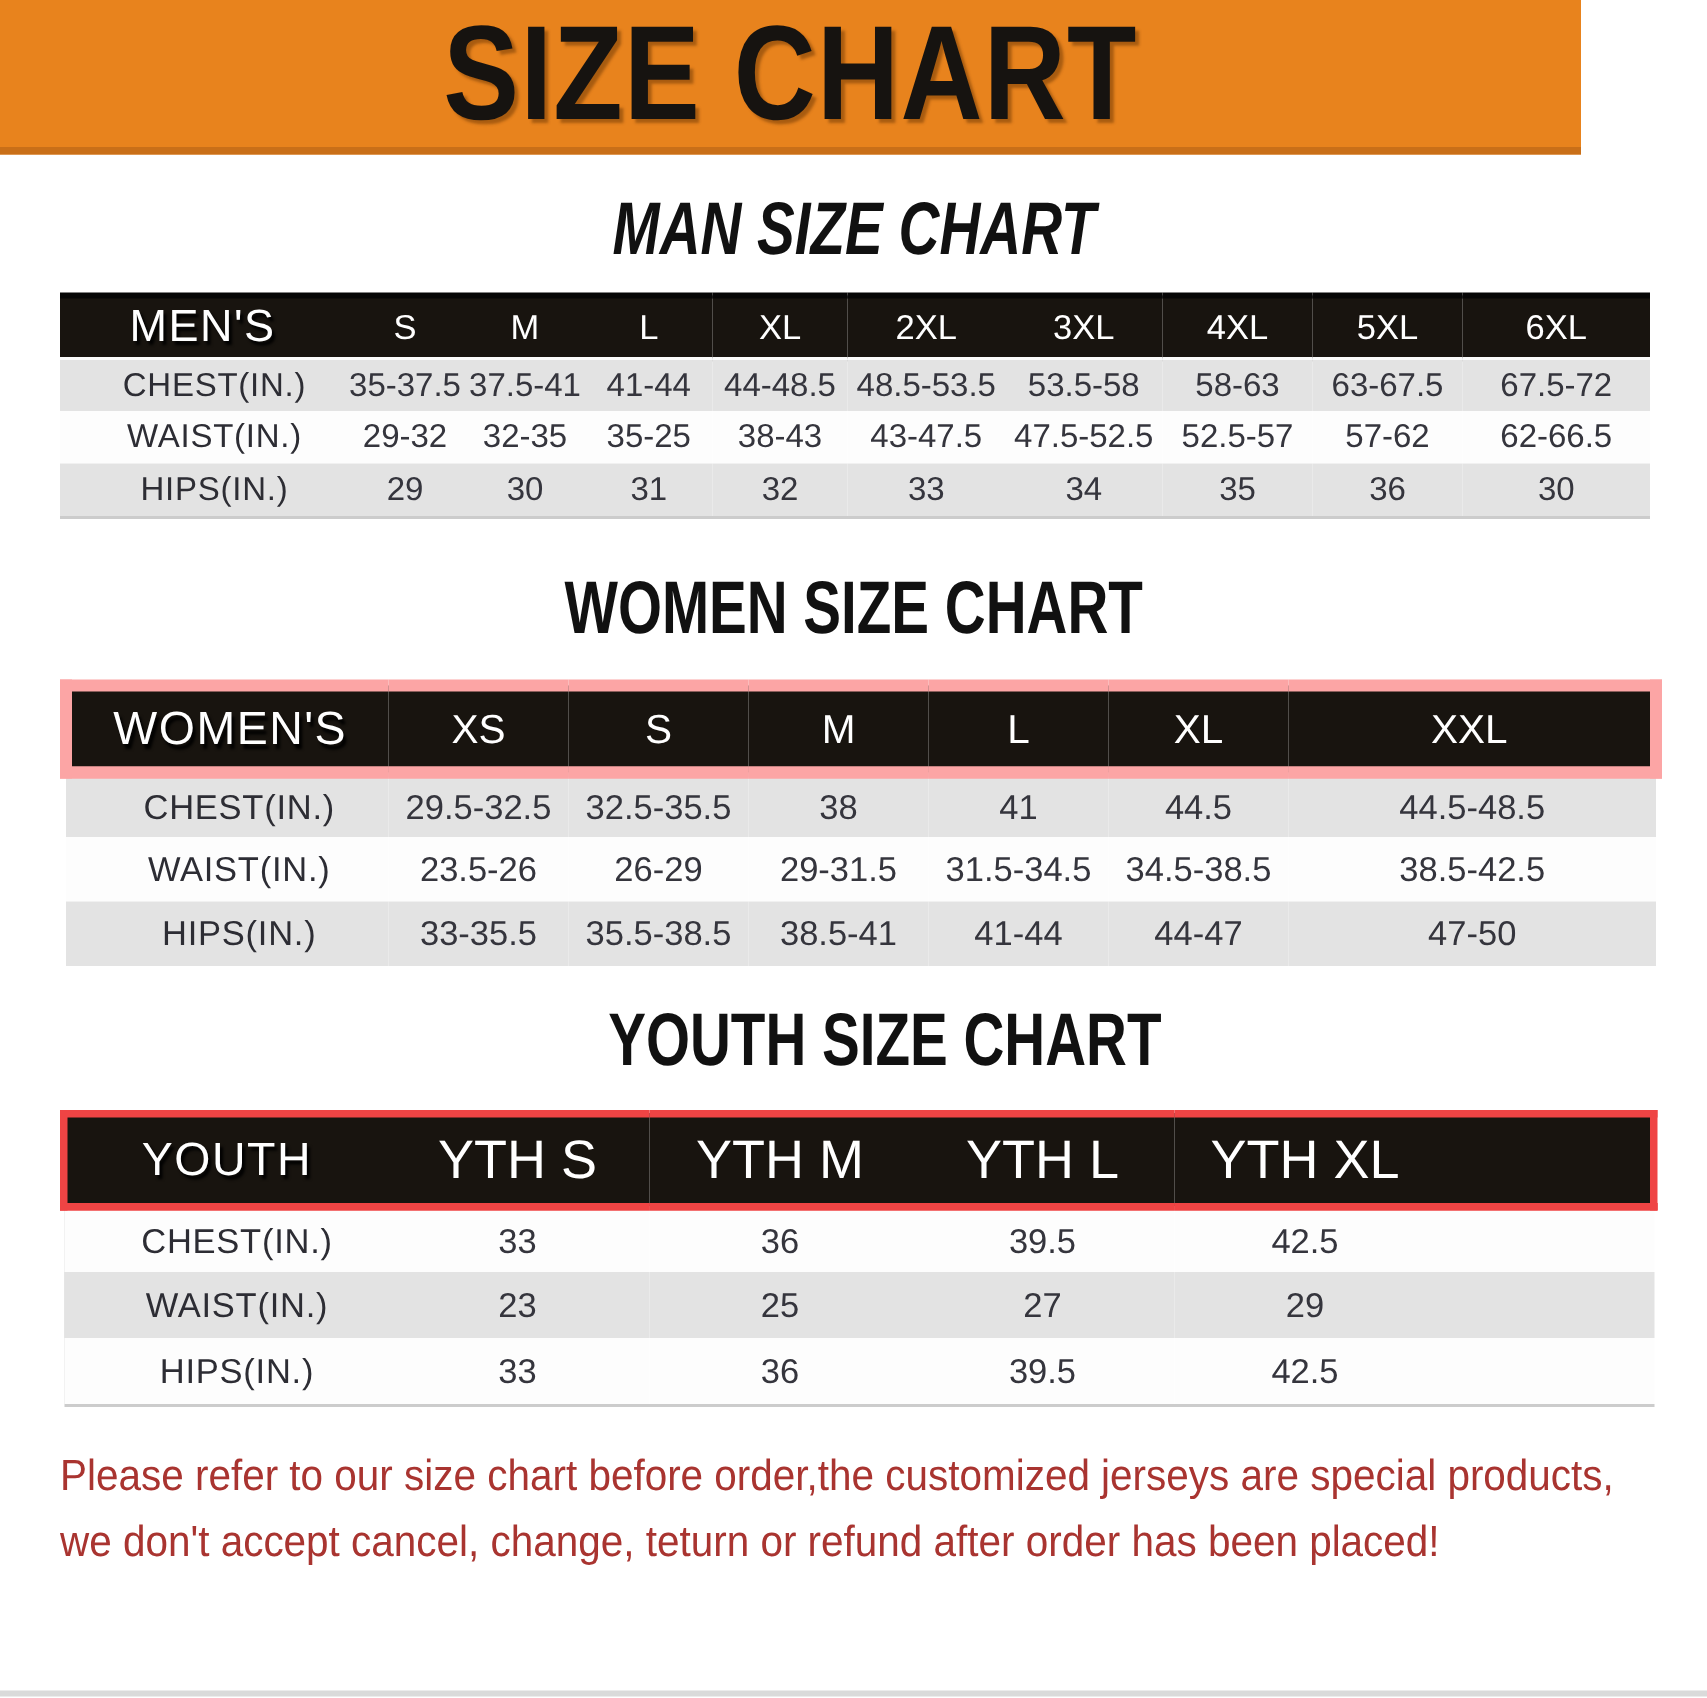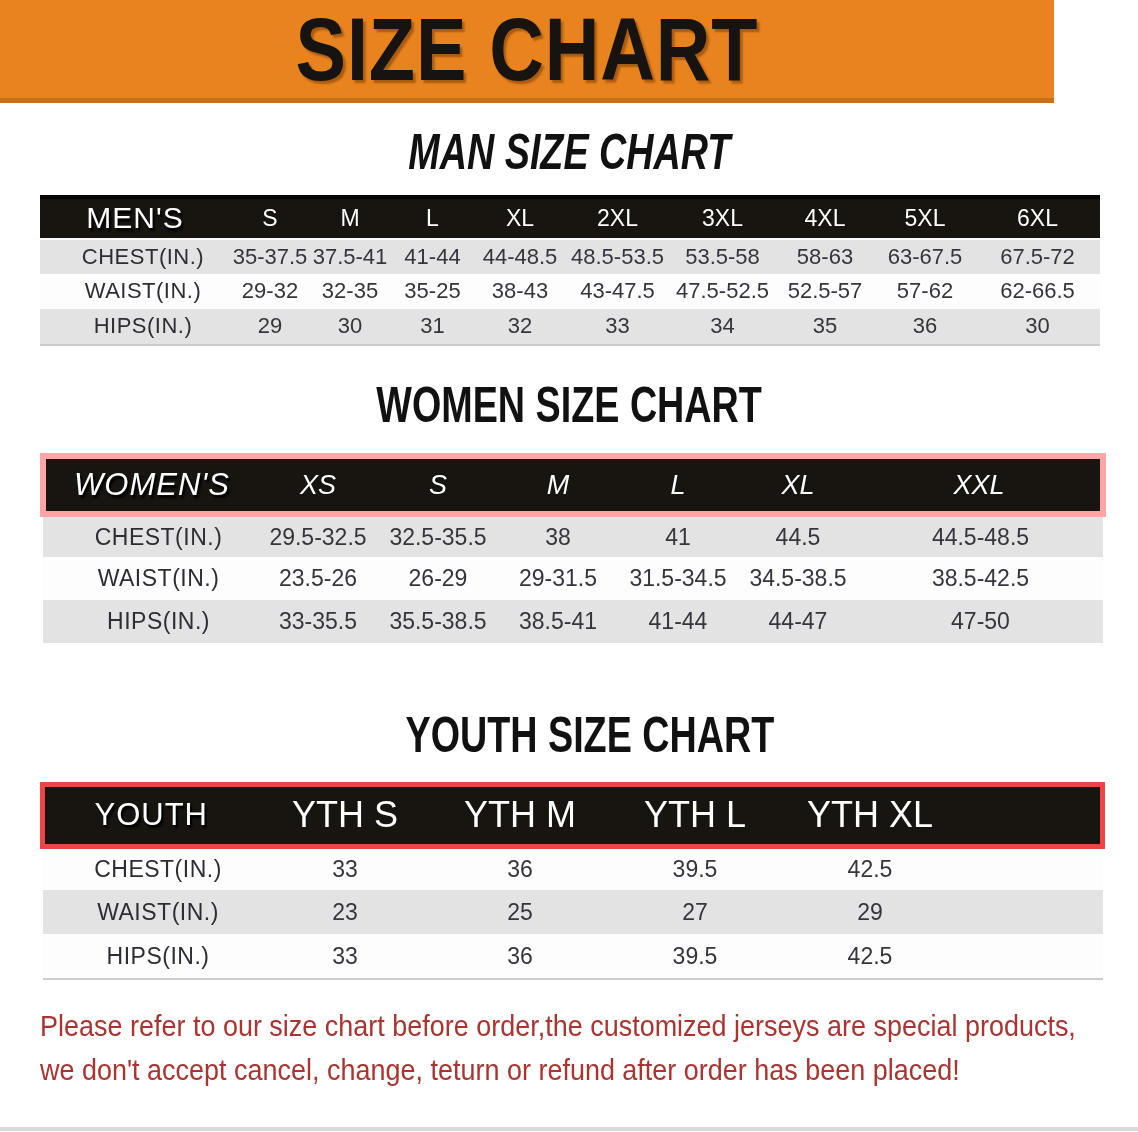--- a/index.html
+++ b/index.html
@@ -29,42 +29,42 @@
 
   
   .section-heading {
     text-align: center; white-space: nowrap;
     font-weight: bold; color: #111111;
     font-size: 46px; line-height: 1.1;
   }
   .section-heading .cond { display: inline-block; transform: scale(0.82, 1.08); }
   .heading-man   { margin-top: 24px; font-style: italic; }
   .heading-women { margin-top: 36px; }
-  .heading-youth { margin-top: 67px; padding-left: 41px; }
+  .heading-youth { margin-top: 24px; padding-left: 41px; }
 
   
   table.size-table {
     border-collapse: collapse; table-layout: fixed;
     margin-left: 40px; width: 1060px;
   }
   .men-table   { margin-top: 17px; }
   .women-table { margin-top: 23px; }
   .youth-table { margin-top: 21px; }
 
   tr.band { background: #18140F; color: #ffffff; }
   tr.band th { font-weight: normal; text-align: center; vertical-align: middle; }
   th.band-label {
     text-align: left; font-weight: bold; letter-spacing: 1px;
     white-space: nowrap;
     text-shadow: 2px 3px 2px #000000;
   }
   .men-band   { height: 42px; border-top: 4px solid #060606; box-shadow: 0 2px 0 #bbbbbb; }
   .men-band th { font-size: 23px; font-weight: bold; }
   .men-band th.band-label { font-size: 30px; }
-  .women-band { height: 58px; border: 6px solid #fca5a5; box-shadow: 0 3px 0 #9a9a9a; font-style: italic; }
+  .women-band { height: 58px; border: 8px solid #fca5a5; box-shadow: 0 3px 0 #9a9a9a; }
   .women-band th { font-size: 27px; }
   .women-band th.band-label { font-size: 31px; }
   .youth-band { height: 62px; border: 5px solid #ef4444; box-shadow: 0 3px 0 #9a9a9a; }
   .youth-band th { font-size: 36px; }
   .youth-band th.band-label { font-size: 31px; }
 
   tr.row td {
     text-align: center; vertical-align: middle;
     color: #35353d; white-space: nowrap;
   }

